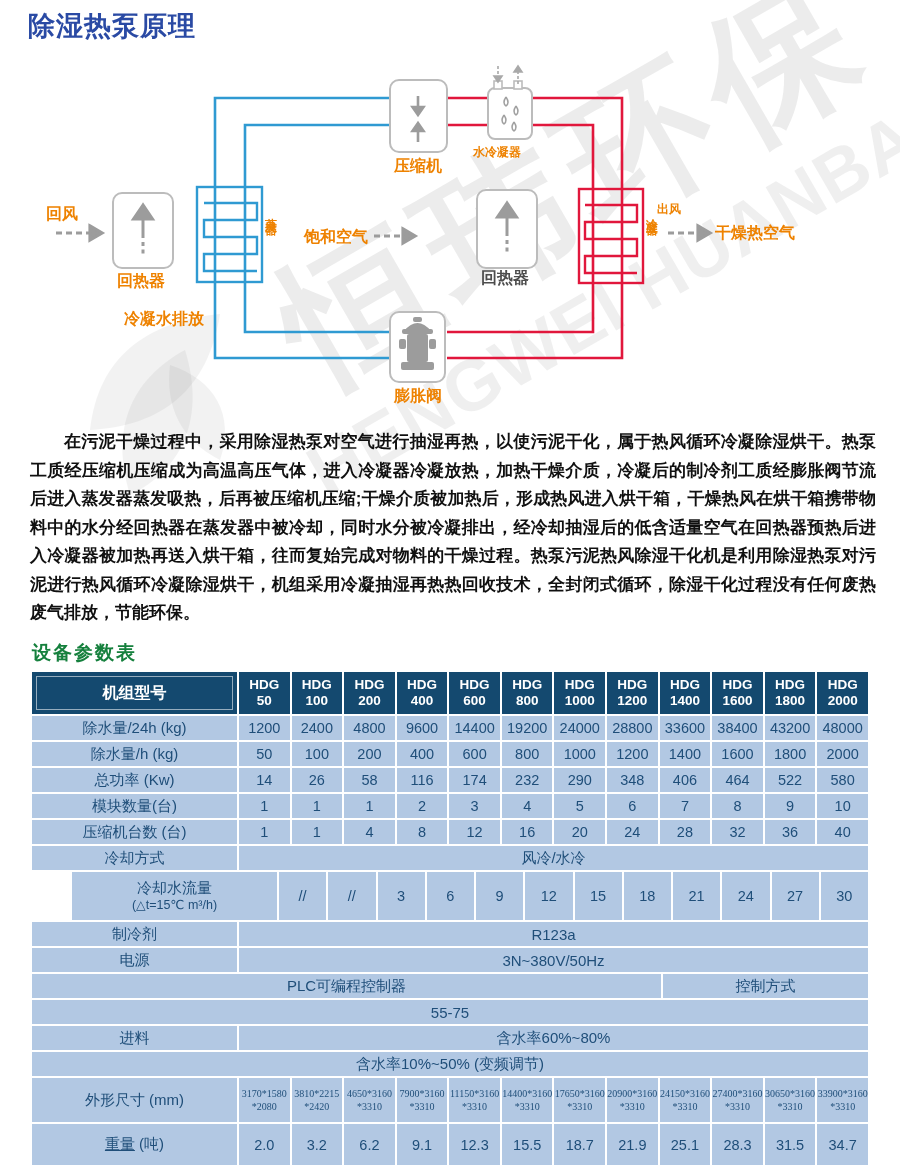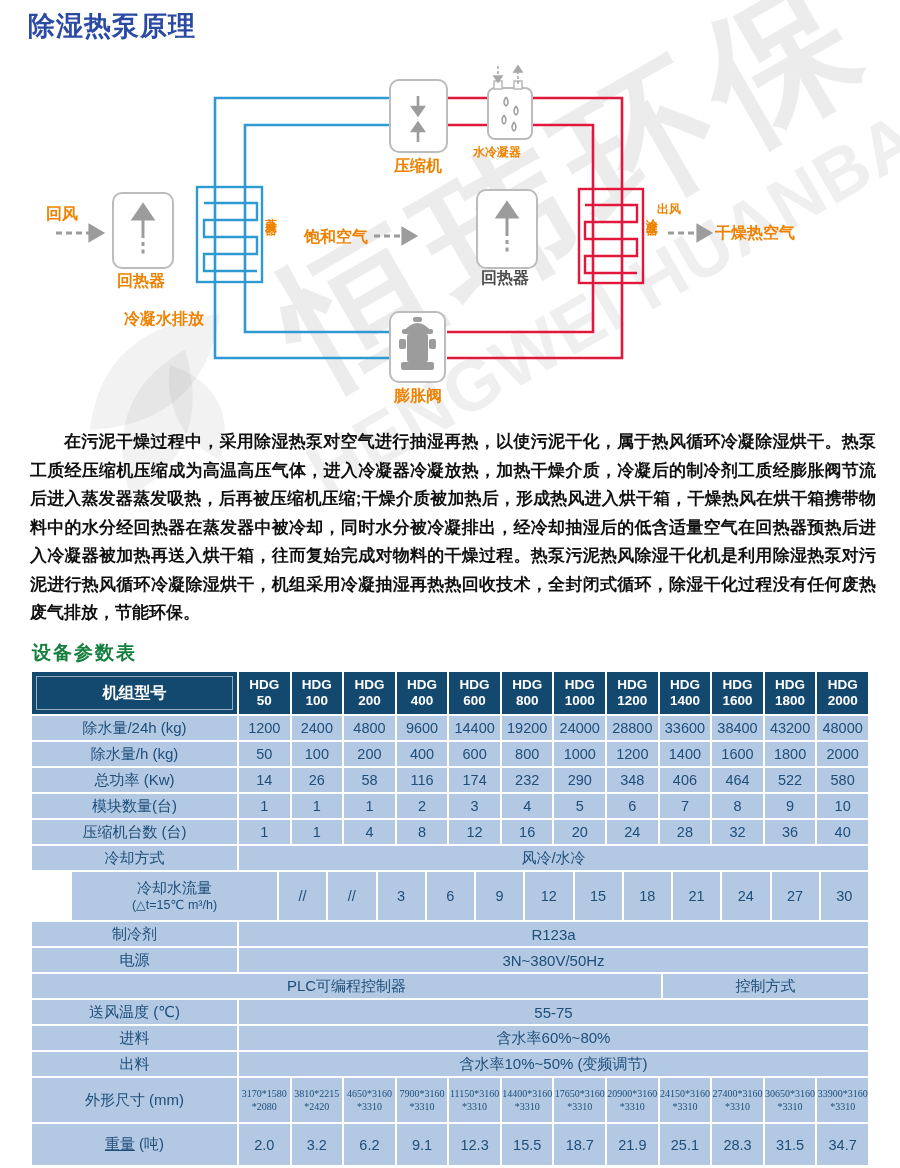--- a/index.html
+++ b/index.html
@@ -373,35 +373,29 @@
       </div>
       <div class="cell span">3N~380V/50Hz</div>
     </div>
     <div class="trow normal">
       <div class="cell span">PLC可编程控制器</div>
       <div class="cell label">
         <div>控制方式</div>
       </div>
     </div>
     <div class="trow normal">
-      <div class="cell label">
-        <div>送风温度 (℃)</div>
-      </div>
       <div class="cell span">55-75</div>
     </div>
     <div class="trow normal">
       <div class="cell label">
         <div>进料</div>
       </div>
       <div class="cell span">含水率60%~80%</div>
     </div>
     <div class="trow normal">
-      <div class="cell label">
-        <div>出料</div>
-      </div>
       <div class="cell span">含水率10%~50% (变频调节)</div>
     </div>
     <div class="trow dims">
       <div class="cell label">
         <div>外形尺寸 (mm)</div>
       </div>
       <div class="cell data">
         <div>3170*1580</div>
         <div>*2080</div>
       </div>

